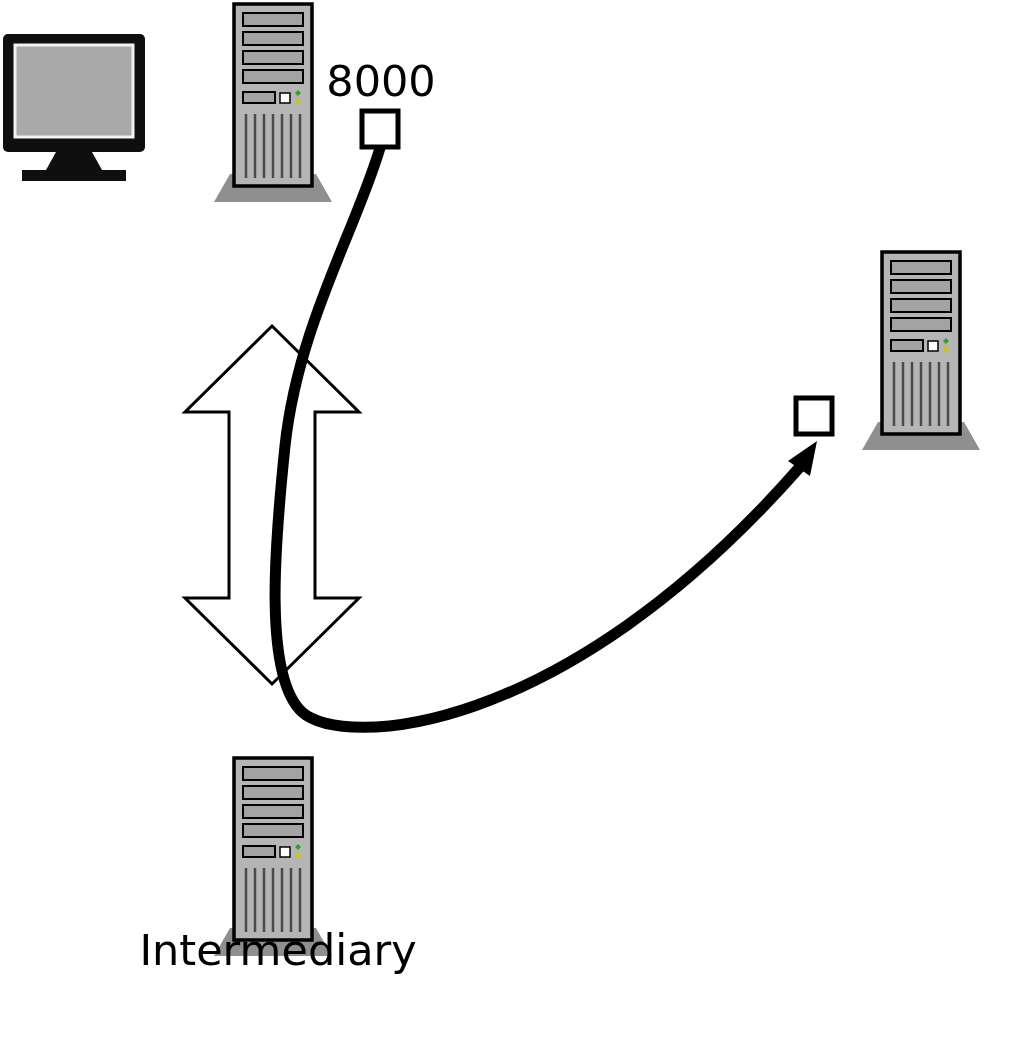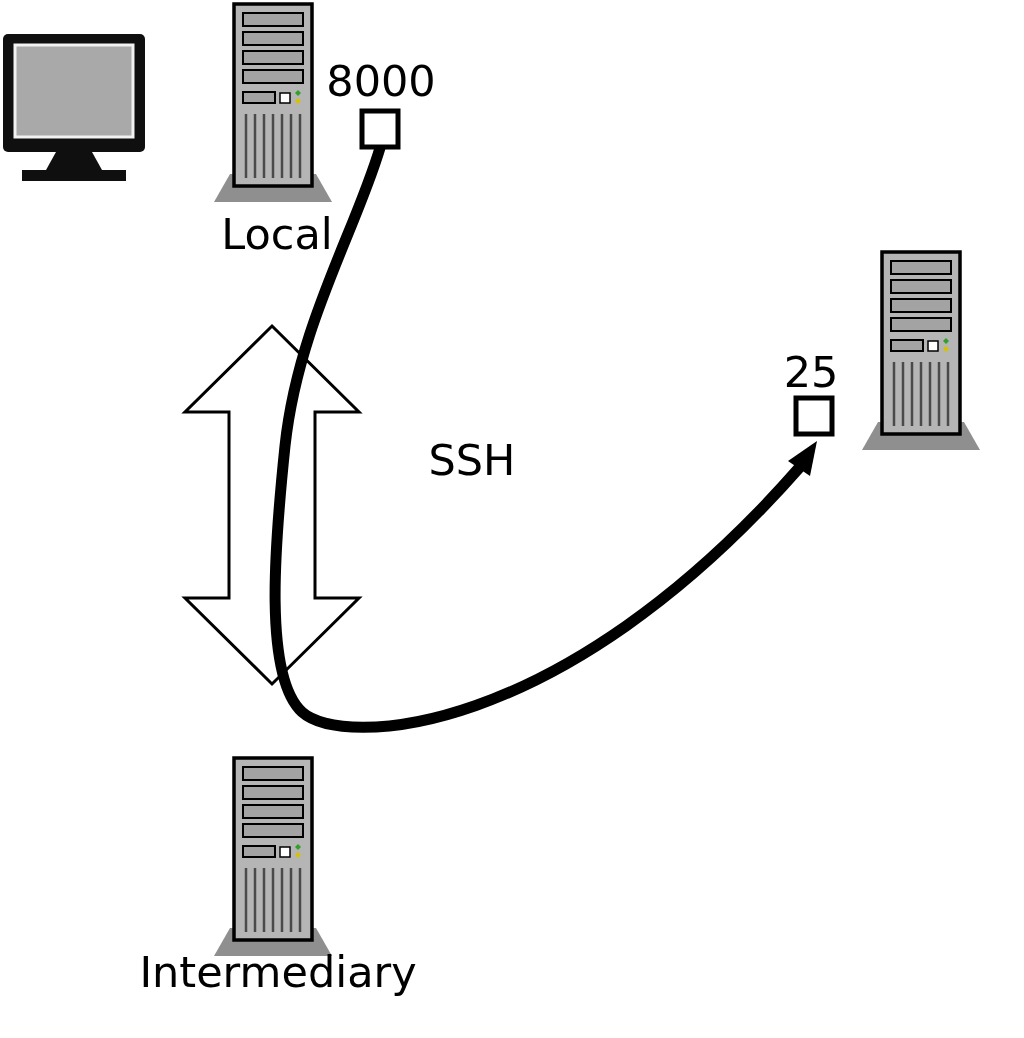--- a/index.html
+++ b/index.html
@@ -40,21 +40,21 @@
     font-size: 43px;
     line-height: 1.15;
     text-align: center;
     white-space: nowrap;
   }
   #label-8000         { left: 320px; top: 57px;  width: 122px; }
   #label-local        { left: 177px; top: 210px; width: 200px; }
   #label-ssh          { left: 327px; top: 430px; width: 290px; line-height: 1.42; white-space: normal; }
   #label-25           { left: 761px; top: 348px; width: 100px; }
   #label-server       { left: 825px; top: 463px; width: 200px; }
-  #label-intermediary { left: 103px; top: 948px; width: 350px; }
+  #label-intermediary { left: 103px; top: 926px; width: 350px; }
 </style>
 </head>
 <body>
 
 <div class="canvas">
 
   <svg class="diagram-svg" width="1024" height="1038" viewBox="0 0 1024 1038" xmlns="http://www.w3.org/2000/svg">
 
     <defs>
       <g id="tower">
@@ -97,24 +97,22 @@
 
     <path class="tunnel-curve" d="M 380 148 C 355 232, 298 326, 285 446 C 275 542, 263 676, 302 712 C 342 748, 560 740, 799 468"></path>
     <polygon class="tunnel-arrowhead" points="817,441 810,476 788,461"></polygon>
 
     <rect class="port-box" x="362" y="111" width="36" height="36"></rect>
     <rect class="port-box" x="796" y="398" width="36" height="36"></rect>
   </svg>
 
   <div class="label" id="label-8000">8000</div>
 
-  <div class="label" id="label-local">Local</div>
 
   <div class="label" id="label-ssh">
-    <span>SSH</span><br>
+    <br>
   </div>
 
-  <div class="label" id="label-25">25</div>
 
 
   <div class="label" id="label-intermediary">Intermediary</div>
 
 </div>
 
 </body></html>

